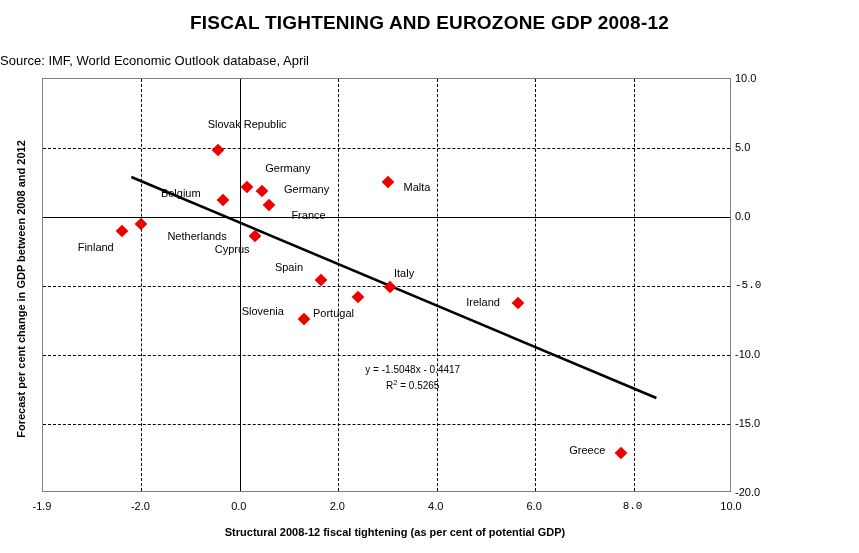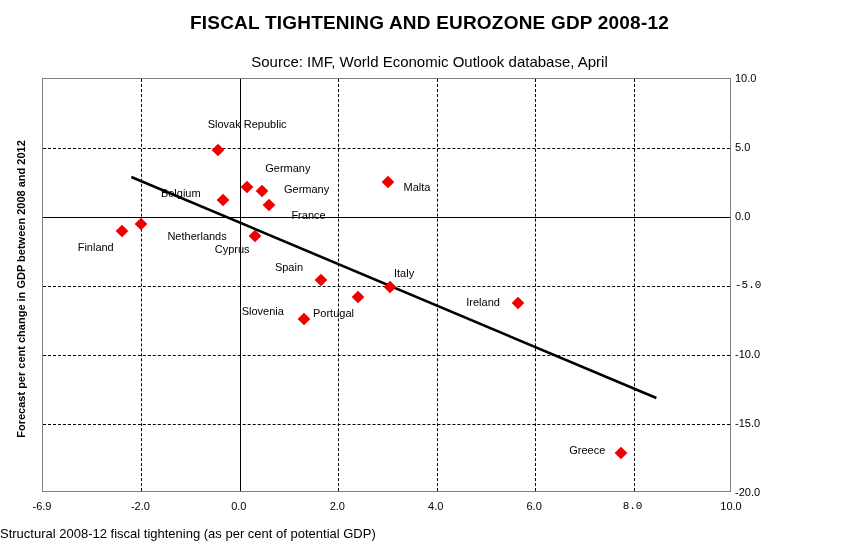--- a/index.html
+++ b/index.html
@@ -15,22 +15,21 @@
   #root{position:absolute;left:0;top:0;width:859px;height:456px;padding-left:15px;}
 
   .chart-title{
     position:absolute;left:0;top:12px;width:859px;
     text-align:center;
     font-size:19px;font-weight:bold;
     letter-spacing:0.2px;
   }
   .chart-source{
     position:absolute;left:0;top:53px;width:859px;
-    text-align:center;
-    font-size:15px;
+    font-size:13px;
   }
 
   
   .plot-frame{
     position:absolute;
     left:42px;top:78px;
     width:689px;height:414px;
     border:1px solid #808080;
     box-sizing:border-box;
     background:#ffffff;
@@ -95,21 +94,22 @@
   .xtick{
     position:absolute;
     top:500px;
     font-size:11px;
     transform:translateX(-50%);
     white-space:nowrap;
   }
 
   .xaxis-title{
     position:absolute;left:0;top:526px;width:790px;
-    font-size:13px;font-weight:normal;
+    text-align:center;
+    font-size:11px;font-weight:bold;
   }
   .yaxis-title{
     position:absolute;
     left:-134px;top:283px;
     width:310px;
     text-align:center;
     font-size:11px;font-weight:bold;
     transform:rotate(-90deg);
     transform-origin:center center;
   }
@@ -161,34 +161,38 @@
         <div class="marker" style="left: 346.961px; top: 208.38px; background: rgb(238, 0, 0);"></div>
         <div class="point-label" style="left: 350.961px; top: 194.38px;">Italy</div>
         <div class="marker" style="left: 314.971px; top: 218.04px; background: rgb(238, 0, 0);"></div>
         <div class="point-label right" style="left: 310.971px; top: 234.04px;">Portugal</div>
         <div class="marker" style="left: 260.836px; top: 240.12px; background: rgb(238, 0, 0);"></div>
         <div class="point-label right" style="left: 240.836px; top: 232.12px;">Slovenia</div>
         <div class="marker" style="left: 474.918px; top: 223.56px; background: rgb(238, 0, 0);"></div>
         <div class="point-label right" style="left: 456.918px; top: 222.56px;">Ireland</div>
         <div class="marker" style="left: 578.268px; top: 373.98px; background: rgb(238, 0, 0);"></div>
         <div class="point-label right" style="left: 562.268px; top: 370.98px;">Greece</div>
+        <div class="eqn-box" style="left: 322.354px; top: 284.28px;">
+          <div>y = -1.5048x - 0.4417</div>
+          <div><span>R</span><sup>2</sup><span> = 0.5265</span></div>
+        </div>
       </div>
   </div>
 
   <div id="ytick-host">
       <div class="ytick" style="top: 78px;">10.0</div>
       <div class="ytick" style="top: 147px;">5.0</div>
       <div class="ytick" style="top: 216px;">0.0</div>
       <div class="ytick" style="top: 285px; font-family: Liberation Mono, monospace;">-5.0</div>
       <div class="ytick" style="top: 354px;">-10.0</div>
       <div class="ytick" style="top: 423px;">-15.0</div>
       <div class="ytick" style="top: 492px;">-20.0</div>
     </div>
   <div id="xtick-host">
-      <div class="xtick" style="left: 42px;">-6.9</div>
+      <div class="xtick" style="left: 42px;">-1.9</div>
       <div class="xtick" style="left: 140.429px;">-2.0</div>
       <div class="xtick" style="left: 238.857px;">0.0</div>
       <div class="xtick" style="left: 337.286px;">2.0</div>
       <div class="xtick" style="left: 435.714px;">4.0</div>
       <div class="xtick" style="left: 534.143px;">6.0</div>
       <div class="xtick" style="left: 632.571px; font-family: Liberation Mono, monospace;">8.0</div>
       <div class="xtick" style="left: 731px;">10.0</div>
     </div>
 
   <div class="xaxis-title">Structural 2008-12 fiscal tightening (as per cent of potential GDP)</div>

